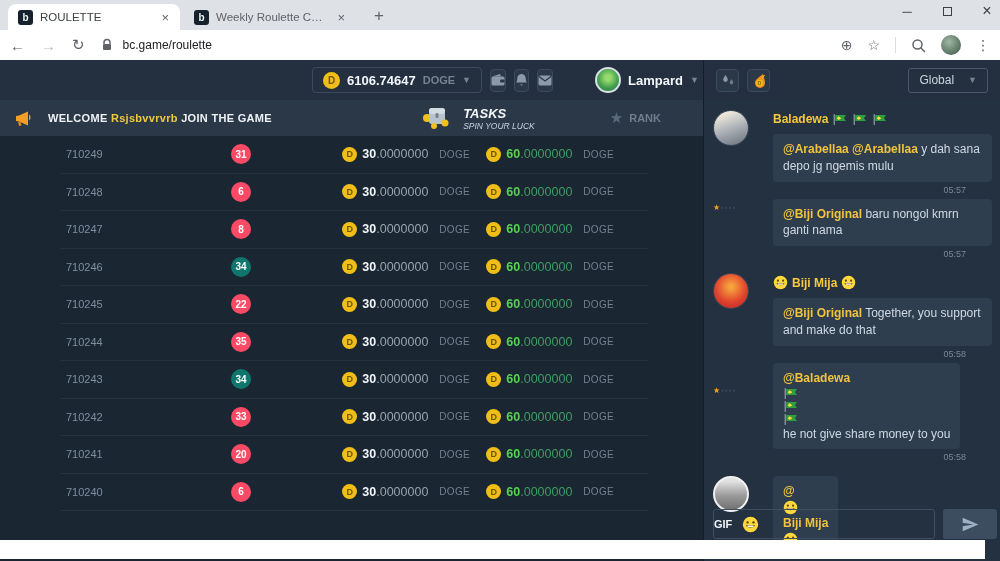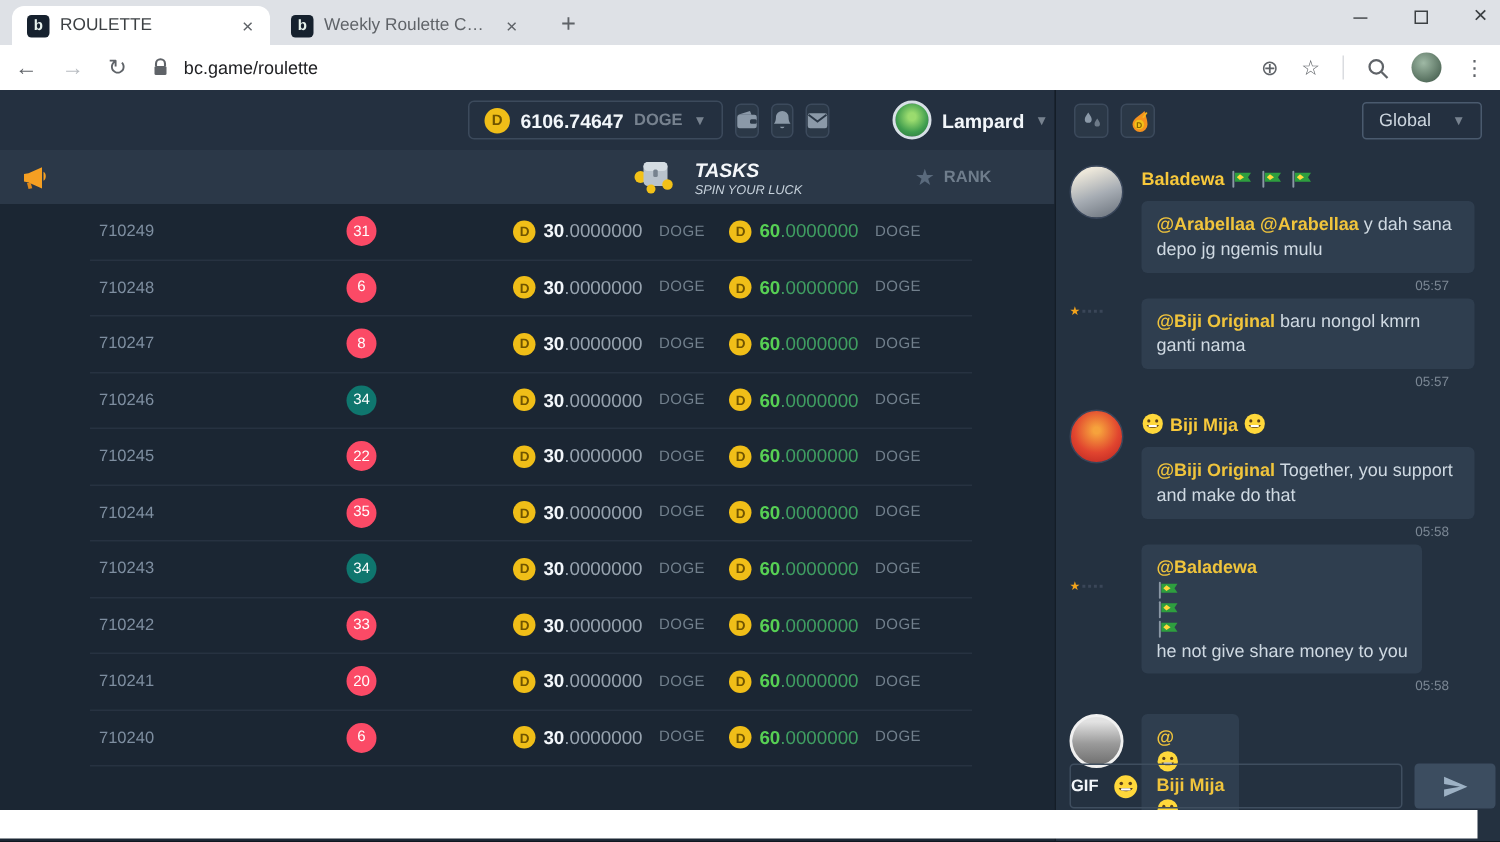--- a/index.html
+++ b/index.html
@@ -67,36 +67,36 @@
   .tgrid { margin:0 55px 0 60px; }
   .thead, .trow { display:grid; grid-template-columns:136px 90px 190px 1fr; align-items:center; }
   .thead { height:24px; color:#75828f; font-size:10px; letter-spacing:.4px; border-bottom:1px solid #2a3645; }
   .h-issue { padding-left:6px; }
   .h-result { text-align:center; }
   .h-right { text-align:right; padding-right:6px; }
   .h-right2 { text-align:right; padding-right:34px; }
   .trow { height:37.5px; border-bottom:1px solid #273241; cursor:pointer; }
   .c-issue { padding-left:6px; color:#7e8ea0; font-size:11px; }
   .c-result { display:flex; justify-content:center; }
-  .badge { width:20px; height:20px; border-radius:50%; display:flex; align-items:center; justify-content:center; font-size:10px; font-weight:normal; color:#fff; }
+  .badge { width:20px; height:20px; border-radius:50%; display:flex; align-items:center; justify-content:center; font-size:10px; font-weight:bold; color:#fff; }
   .badge.red { background:#fb4a66; }
   .badge.dark { background:#0f766e; }
   .c-amt { display:flex; align-items:center; justify-self:end; gap:5px; font-size:12.5px; }
   .c-amt .coin { width:15px; height:15px; font-size:9px; }
   .c-amt1 { padding-right:6px; }
   .c-amt2 { padding-right:34px; }
   .amt-int { color:#f2f6fa; font-weight:bold; }
   .amt-dec { color:#97a3af; }
   .amt-int.g { color:#57d054; }
   .amt-dec.g { color:#3f9d61; }
   .unit { color:#72808d; font-size:10px; margin-left:6px; letter-spacing:.3px; }
 
   
   .chat-scroll { flex:1; padding:10px 0 0 0; overflow:hidden; }
-  .cgroup { display:grid; grid-template-columns:36px 1fr; gap:0 12px; padding:0 8px 0 9px; margin-bottom:10px; }
+  .cgroup { display:grid; grid-template-columns:36px 1fr; gap:0 24px; padding:0 8px 0 9px; margin-bottom:10px; }
   .cavatar { width:36px; height:36px; border-radius:50%; border:1px solid #39465a; cursor:pointer; }
   .av-baladewa { background:linear-gradient(160deg,#ece7da 15%,#a7adb4 55%,#68707a); }
   .av-biji-mija { background:radial-gradient(circle at 50% 38%, #f6a23c 8%, #e1452f 55%, #b52020); }
   .av-biji-original { background:linear-gradient(180deg,#e2e2e2 10%,#9b9b9b 55%,#6f6f6f); border:2px solid #f0f0f0; }
   .cstars { grid-column:1; margin-top:6px; font-size:8px; letter-spacing:1px; text-align:left; white-space:nowrap; }
   .cstars .on { color:#f2a31c; }
   .cstars .off { color:#3a4658; }
   .cbody { grid-column:2; grid-row:1 / span 2; }
   .cname { display:flex; align-items:center; gap:4px; font-size:12px; font-weight:bold; margin:2px 0 8px 0; cursor:pointer; }
   .cname.gold { color:#f7c83b; }
@@ -214,20 +214,25 @@
             </svg>
         </div>
       </div>
 
       <div class="banner">
         <svg width="20" height="18" viewBox="0 0 20 18">
             <path d="M2 7v5l3 .6 9 4V2.5L5 6.5z" fill="#f59f22"></path>
             <path d="M15 5.5c2 .8 2 5 0 6z" fill="#f59f22"></path>
             <path d="M4 13l1 4 2.5-.5-1-3.5z" fill="#e0891a"></path>
           </svg>
+        <span class="welcome-text">
+          <span>WELCOME</span>
+          <span class="welcome-name">Rsjsbvvrvrb</span>
+          <span>JOIN THE GAME</span>
+        </span>
         <div class="tasks-wrap">
           <svg width="30" height="26" viewBox="0 0 30 26">
               <circle cx="6" cy="13" r="4" fill="#f2c118"></circle>
               <rect x="8" y="3" width="16" height="16" rx="3" fill="#b9c3cc"></rect>
               <rect x="8" y="3" width="16" height="6" rx="3" fill="#d4dce2"></rect>
               <rect x="14.5" y="8" width="3" height="5" rx="1" fill="#76828e"></rect>
               <circle cx="24" cy="18" r="3.5" fill="#f2c118"></circle>
               <circle cx="13" cy="21" r="3" fill="#f2c118"></circle>
             </svg>
           <span class="tasks-text">

